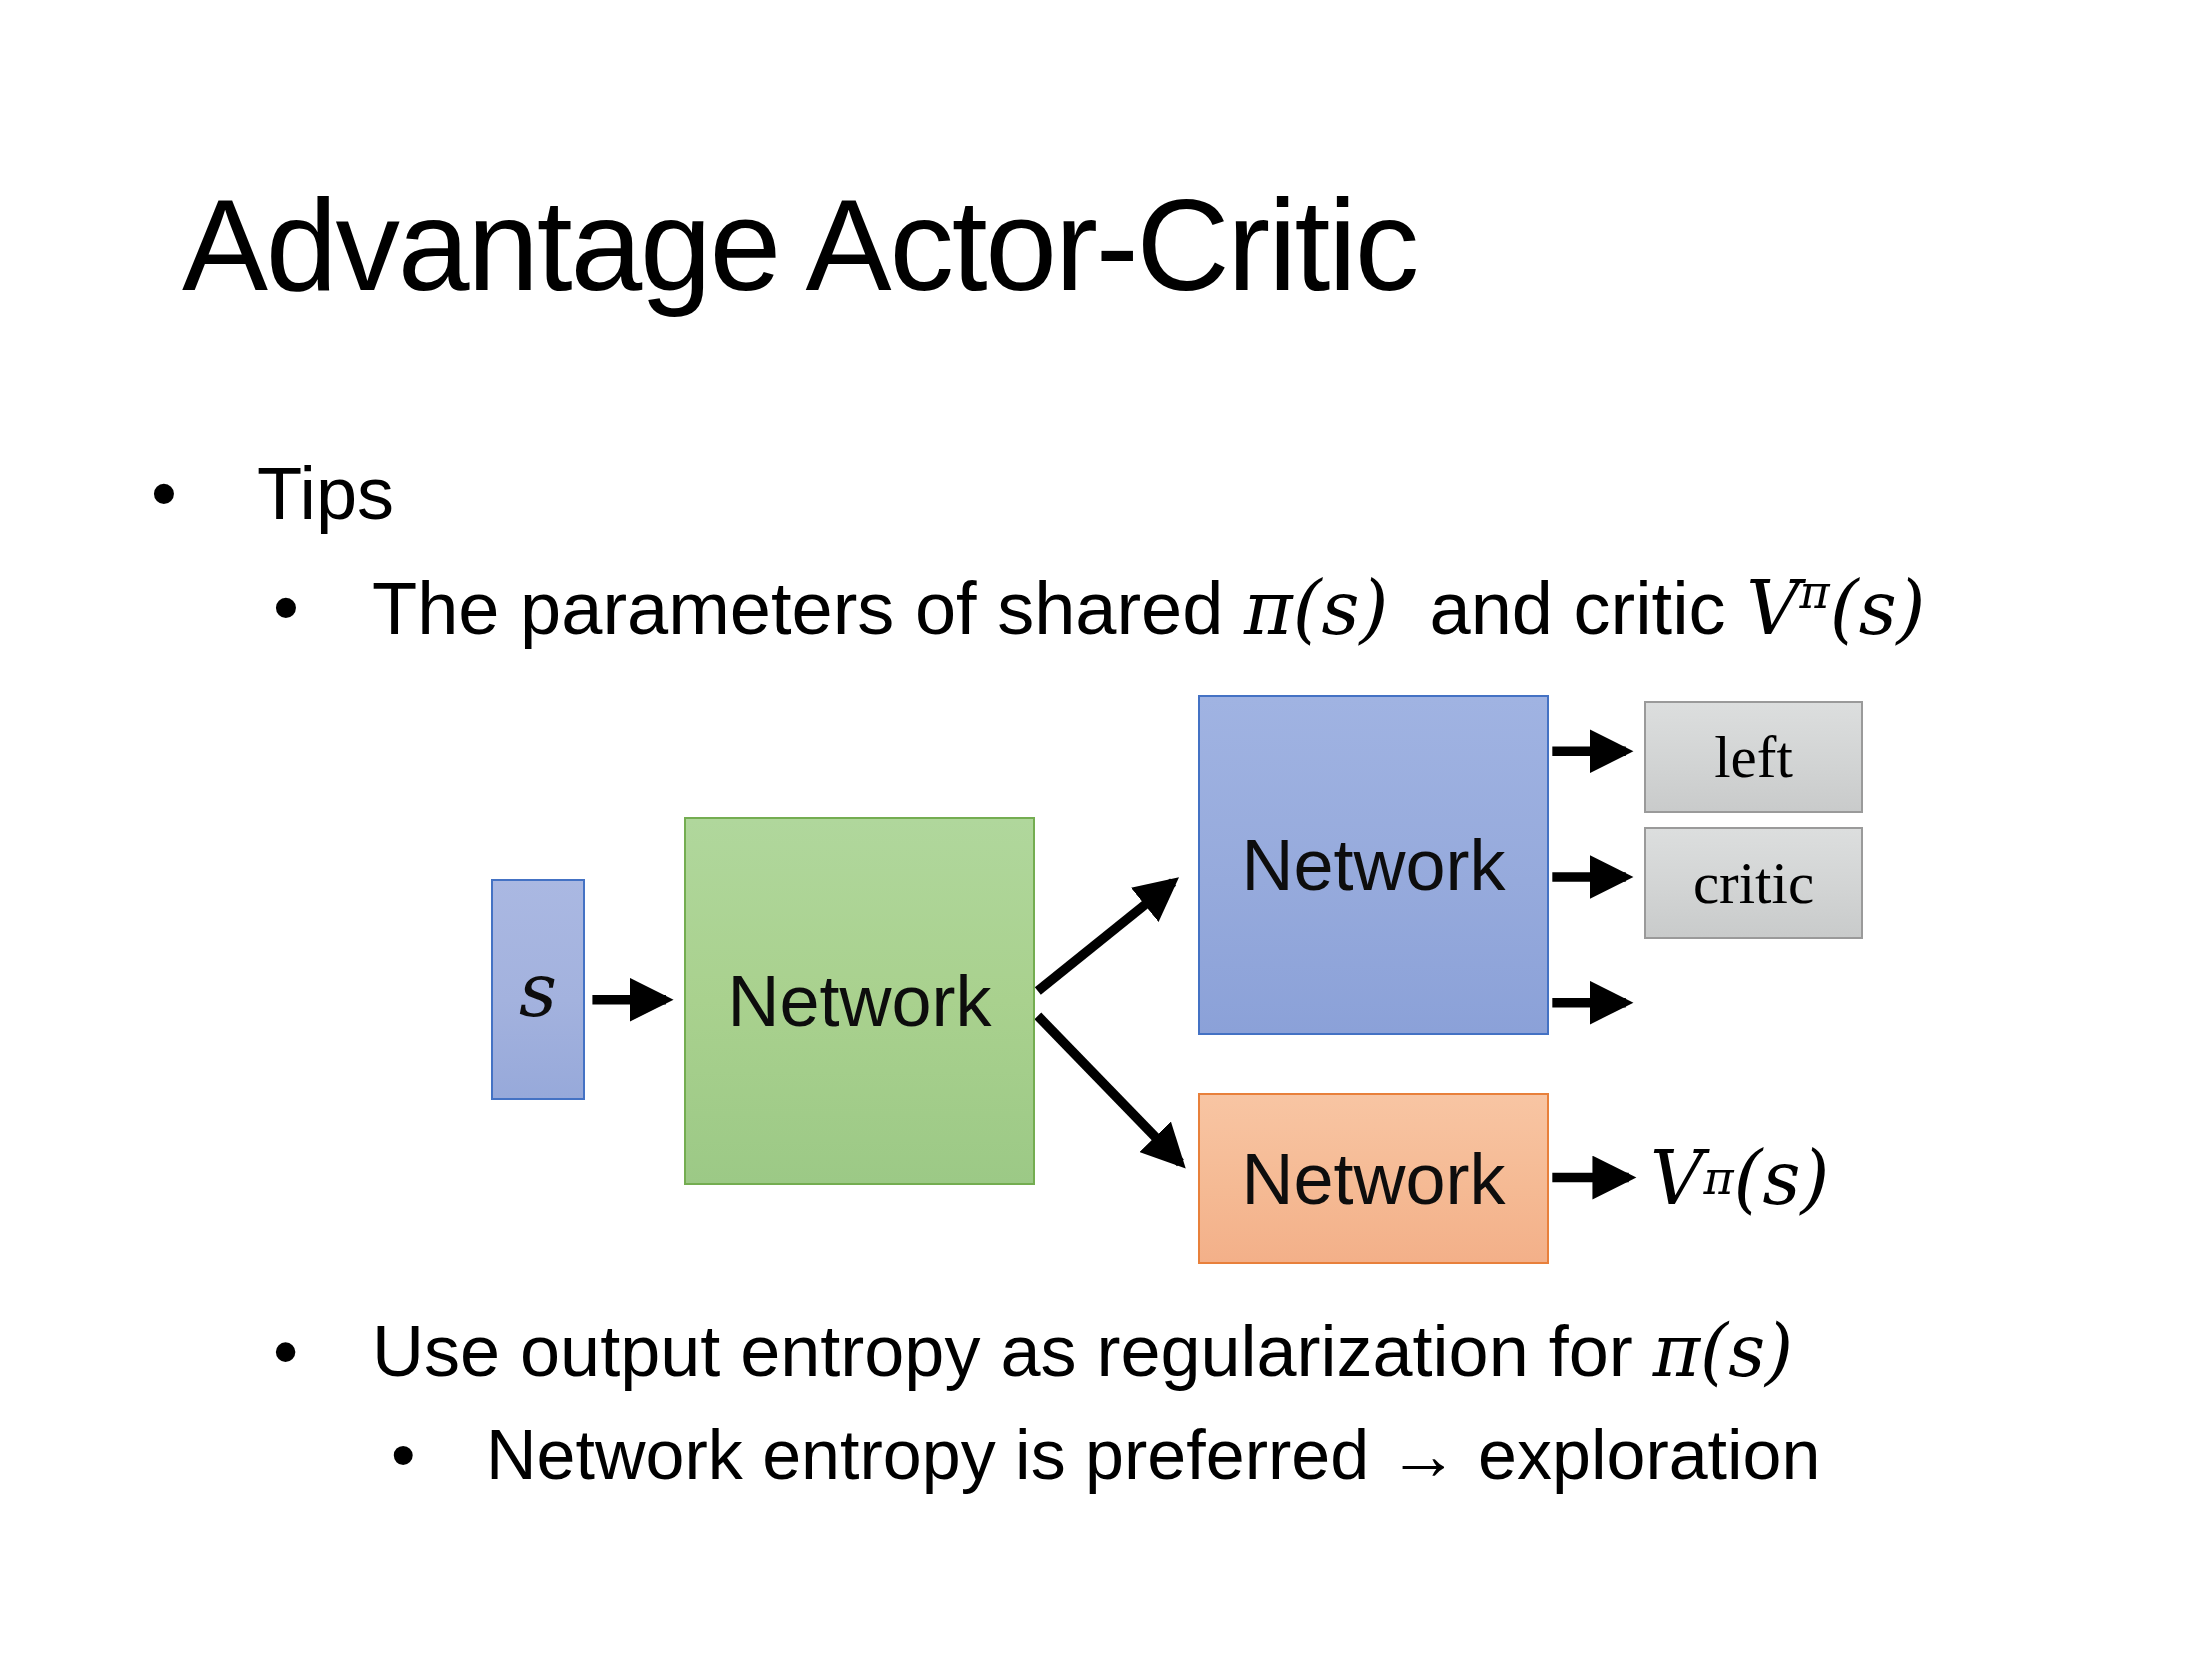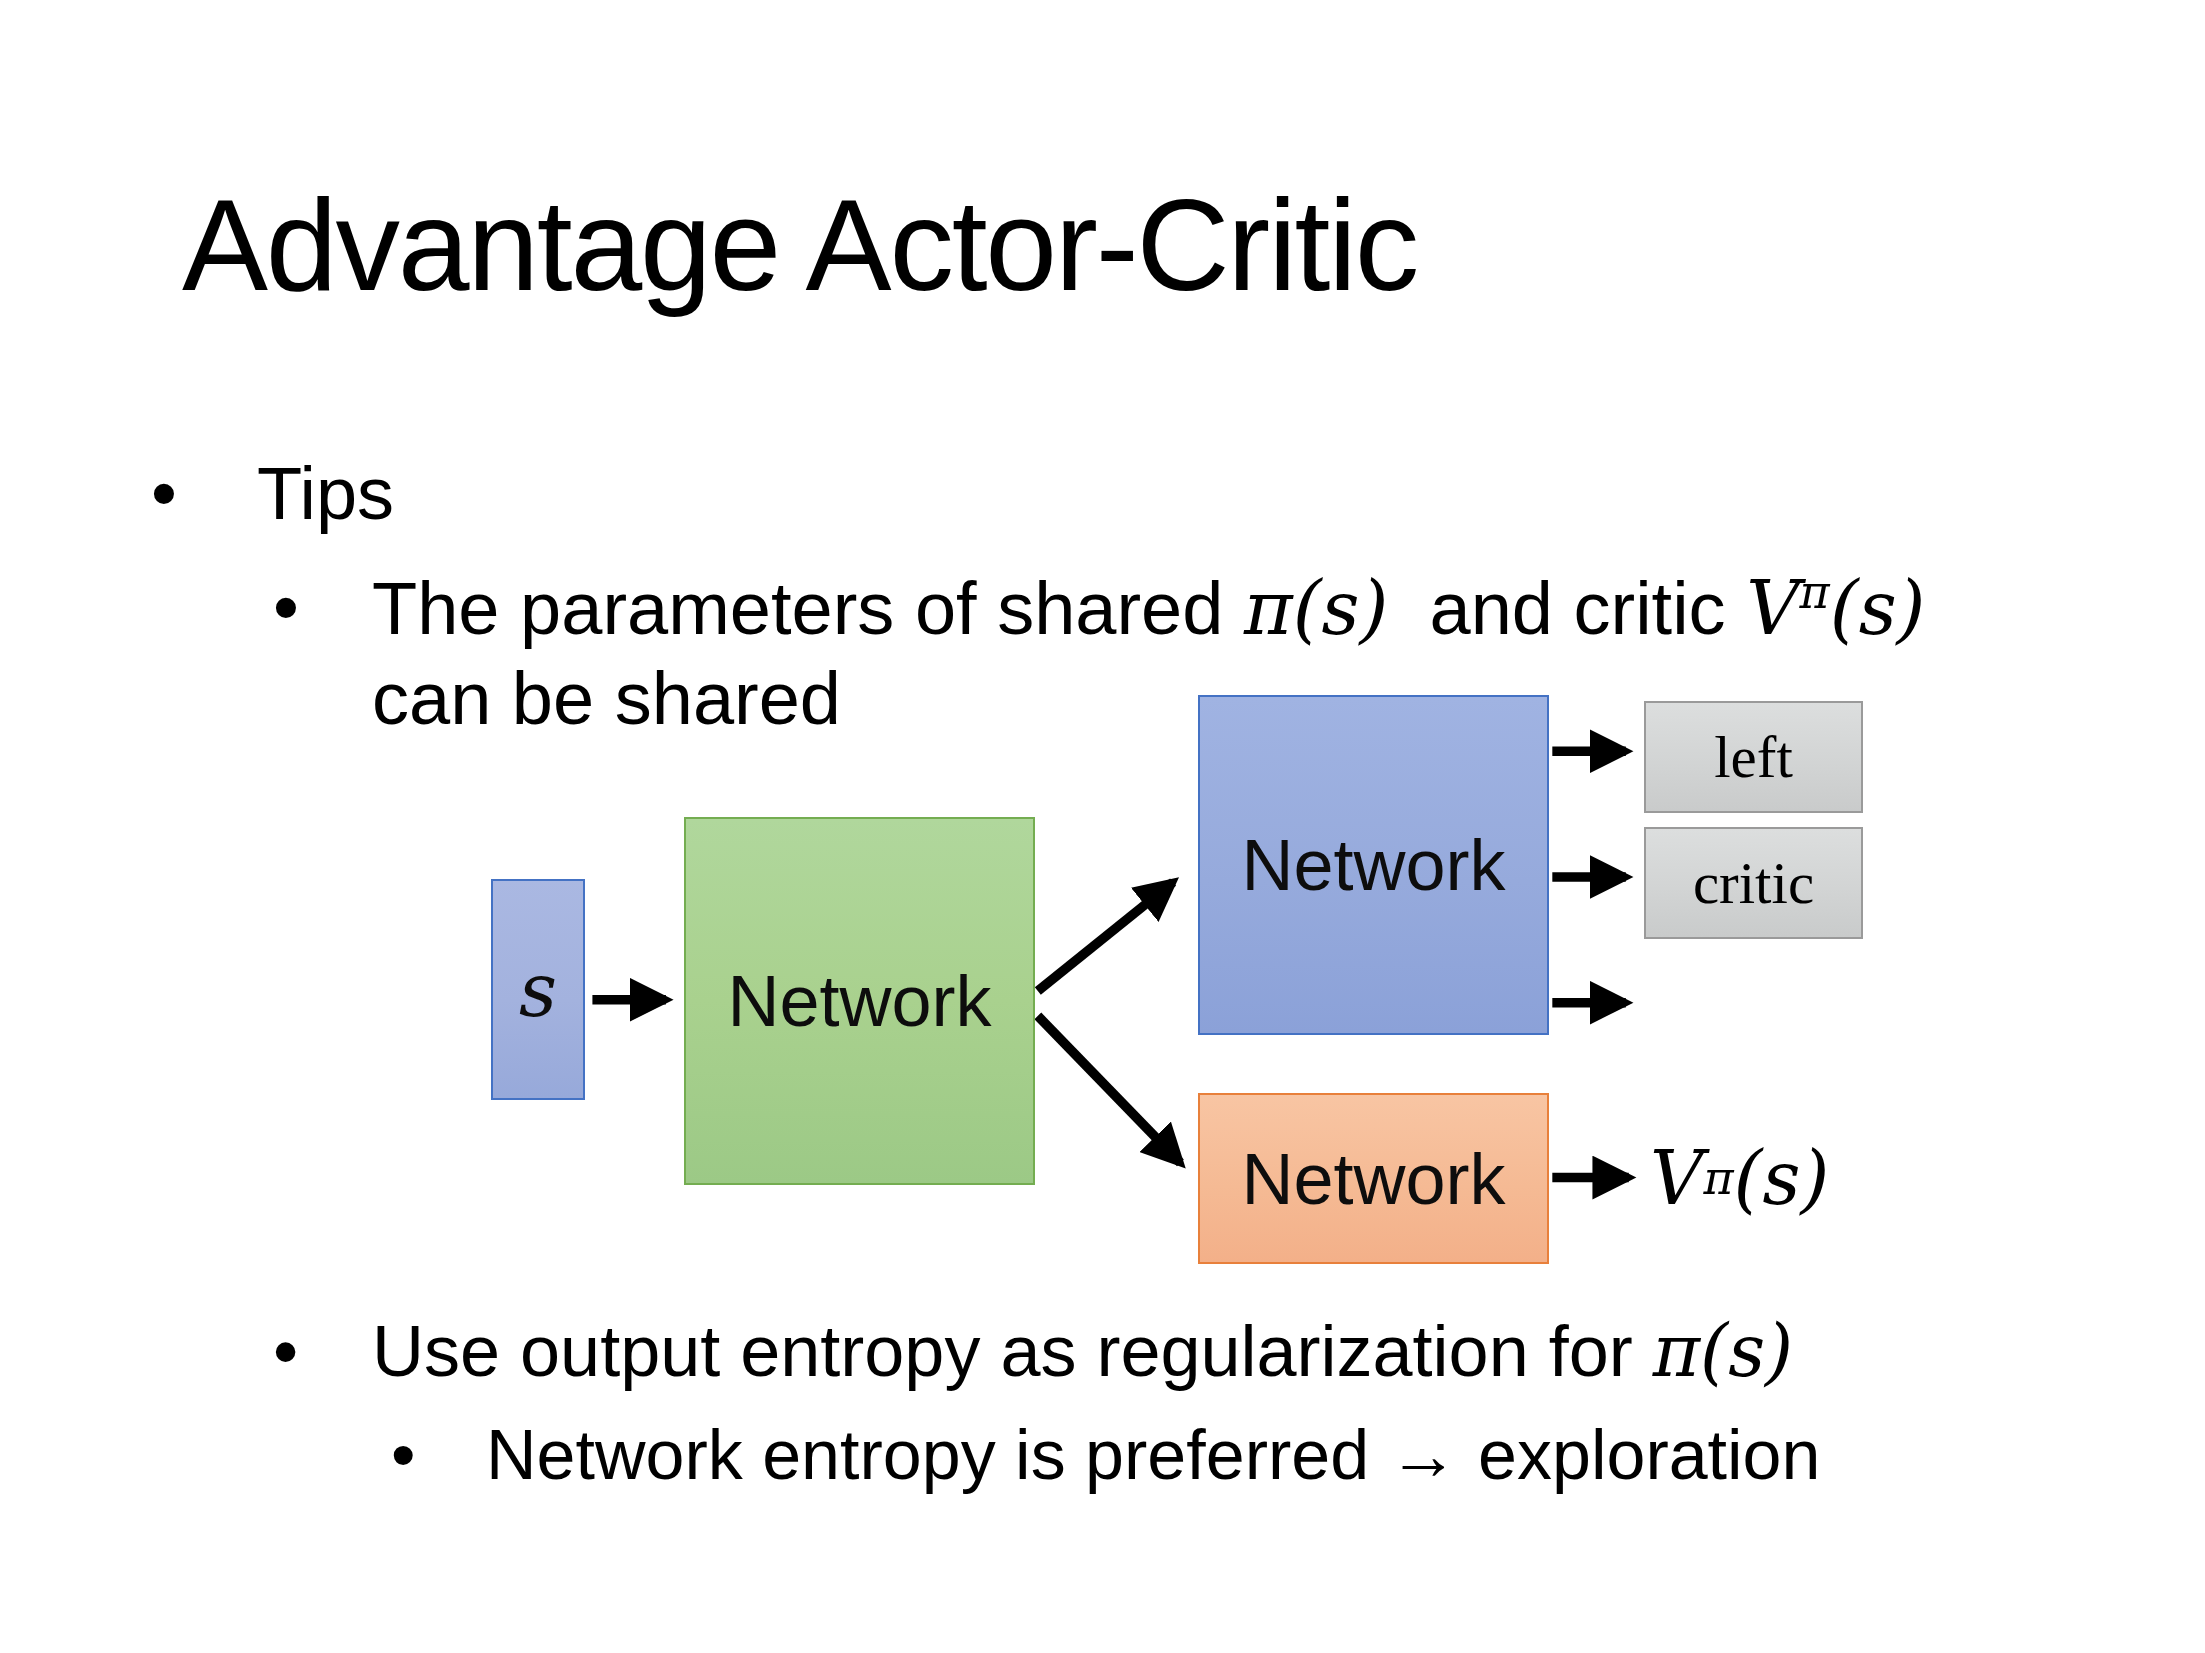--- a/index.html
+++ b/index.html
@@ -72,21 +72,20 @@
 
   <div class="li l1">
     <span class="bullet">•</span>
     <div class="txt">Tips</div>
   </div>
 
   <div class="li l2a">
     <span class="bullet">•</span>
     <div class="txt">
       <div><span>The parameters of shared </span><span class="math">π(s)</span><span>&nbsp; and critic </span><span class="math"><span>V</span><sup class="msup">π</sup><span>(s)</span></span></div>
-      <div>can be shared</div>
     </div>
   </div>
 
   <svg class="arrow-layer" viewBox="0 0 3000 2250" xmlns="http://www.w3.org/2000/svg">
     <defs>
       <marker id="ah" markerWidth="5" markerHeight="4.6" refX="3.8" refY="2.3" orient="auto" markerUnits="strokeWidth">
         <path d="M0,0 L4.6,2.3 L0,4.6 Z" fill="#000"></path>
       </marker>
     </defs>
     <line x1="806" y1="1360" x2="906" y2="1360" stroke="#000" stroke-width="13" marker-end="url(#ah)"></line>

